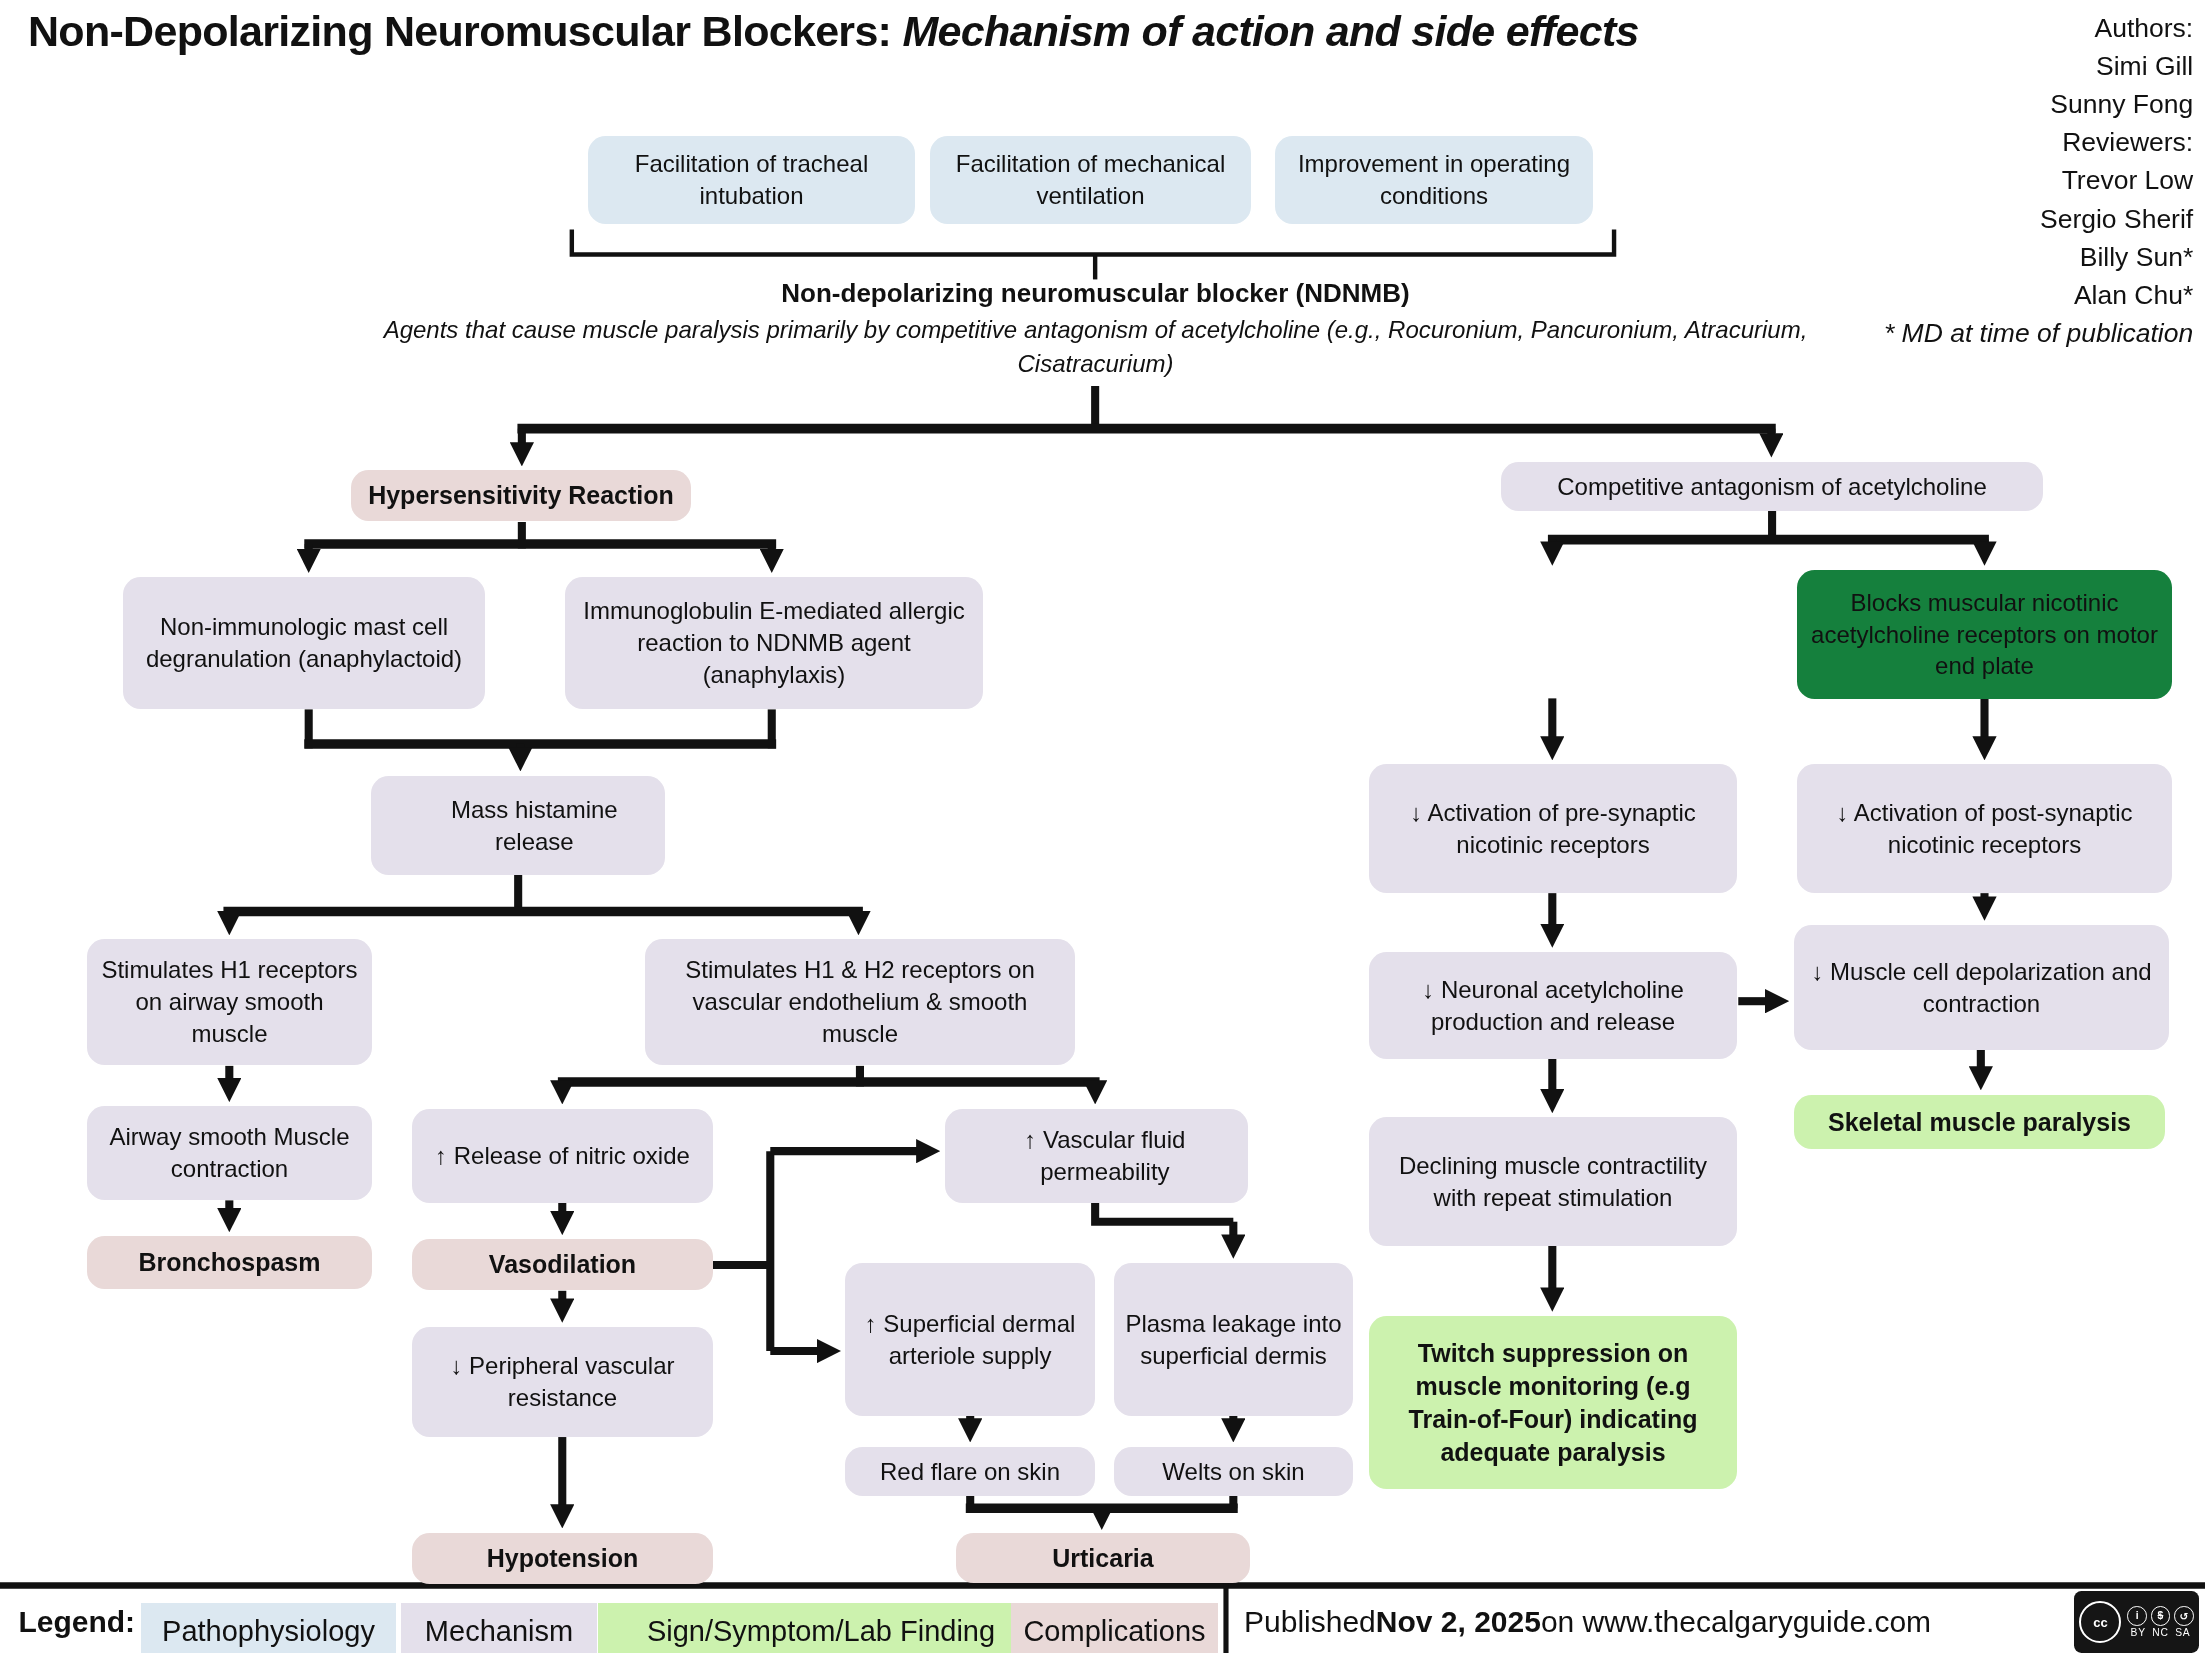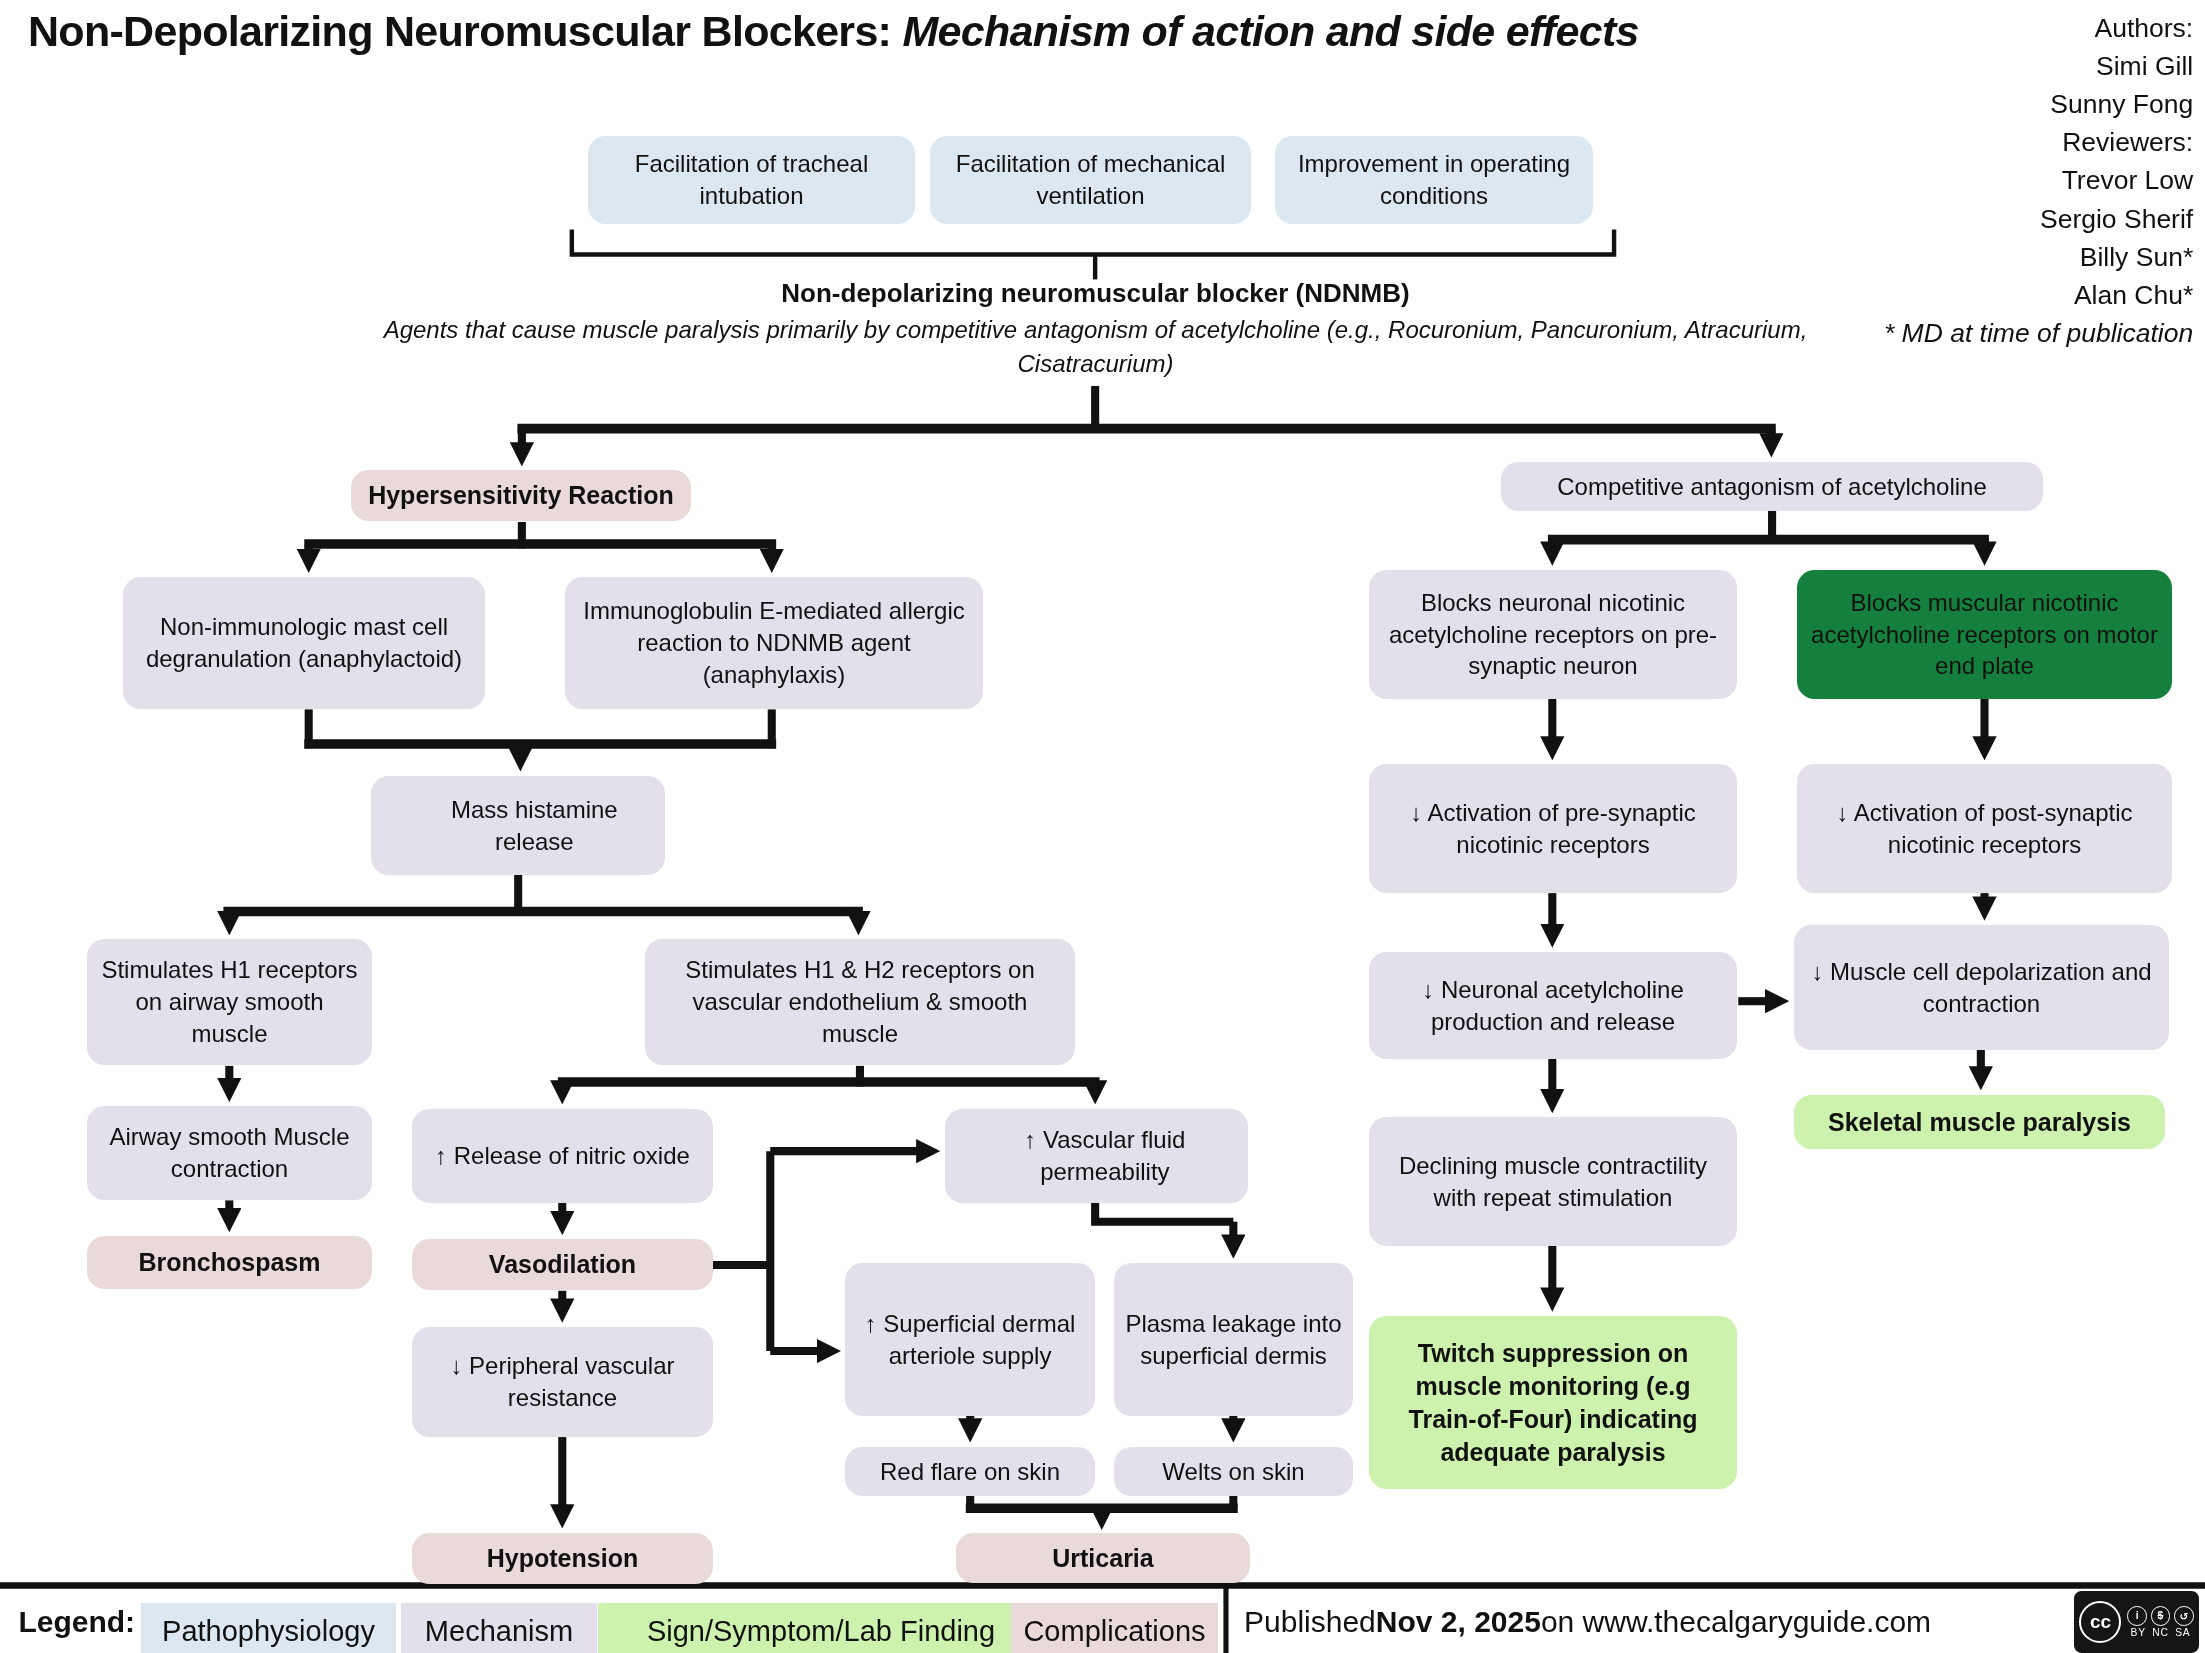--- a/index.html
+++ b/index.html
@@ -52,21 +52,21 @@
     font-size:30px;z-index:2;white-space:pre;
   }
   .published b{font-weight:bold;}
   .cc-badge{
     position:absolute;left:2074px;top:1591px;width:125px;height:62px;z-index:2;
     background:#151515;border-radius:7.4px;display:flex;align-items:center;justify-content:center;
     gap:5.9px;color:#fff;
   }
   .cc-big{
     width:38px;height:38px;border:2.9px solid #fff;border-radius:50%;display:flex;
-    align-items:center;justify-content:center;font-size:19px;font-weight:bold;
+    align-items:center;justify-content:center;font-size:13px;font-weight:bold;
   }
   .cc-right{display:flex;flex-direction:column;align-items:center;gap:1.5px;}
   .cc-row{display:flex;gap:3.7px;}
   .cc-sm{
     width:17.6px;height:17.6px;border:1.5px solid #fff;border-radius:50%;display:flex;
     align-items:center;justify-content:center;font-size:10.3px;font-weight:bold;
   }
   .cc-sm.nc{text-decoration:line-through;}
   .cc-caption{display:flex;gap:6.6px;font-size:10.3px;letter-spacing:0.7px;}
 </style>
@@ -185,21 +185,20 @@
   <div class="node" style="left: 412px; top: 1327px; width: 301px; height: 110px; background-color: rgb(228, 224, 235);">↓ Peripheral vascular resistance</div>
   <div class="node b" style="left: 412px; top: 1533px; width: 301px; height: 51px; background-color: rgb(233, 217, 216);">Hypotension</div>
   <div class="node" style="left: 945px; top: 1109px; width: 303px; height: 94px; background-color: rgb(228, 224, 235); padding-left: 27px;">↑ Vascular fluid permeability</div>
   <div class="node" style="left: 845px; top: 1263px; width: 250px; height: 153px; background-color: rgb(228, 224, 235);">↑ Superficial dermal arteriole supply</div>
   <div class="node" style="left: 1114px; top: 1263px; width: 239px; height: 153px; background-color: rgb(228, 224, 235);">Plasma leakage into superficial dermis</div>
   <div class="node" style="left: 845px; top: 1447px; width: 250px; height: 49px; background-color: rgb(228, 224, 235);">Red flare on skin</div>
   <div class="node" style="left: 1114px; top: 1447px; width: 239px; height: 49px; background-color: rgb(228, 224, 235);">Welts on skin</div>
   <div class="node b" style="left: 956px; top: 1533px; width: 294px; height: 50px; background-color: rgb(233, 217, 216);">Urticaria</div>
 
   <div class="node" style="left: 1501px; top: 462px; width: 542px; height: 49px; background-color: rgb(228, 224, 235);">Competitive antagonism of acetylcholine</div>
-  <div class="node" style="left: 1369px; top: 570px; width: 368px; height: 129px; background-color: rgb(228, 224, 235);">Blocks neuronal nicotinic acetylcholine receptors on pre-synaptic neuron</div>
   <div class="node" style="left: 1797px; top: 570px; width: 375px; height: 129px; background-color: #15803d;">Blocks muscular nicotinic acetylcholine receptors on motor end plate</div>
   <div class="node" style="left: 1369px; top: 764px; width: 368px; height: 129px; background-color: rgb(228, 224, 235);">↓ Activation of pre-synaptic nicotinic receptors</div>
   <div class="node" style="left: 1797px; top: 764px; width: 375px; height: 129px; background-color: rgb(228, 224, 235);">↓ Activation of post-synaptic nicotinic receptors</div>
   <div class="node" style="left: 1369px; top: 952px; width: 368px; height: 107px; background-color: rgb(228, 224, 235);">↓ Neuronal acetylcholine production and release</div>
   <div class="node" style="left: 1794px; top: 925px; width: 375px; height: 125px; background-color: rgb(228, 224, 235);">↓ Muscle cell depolarization and contraction</div>
   <div class="node" style="left: 1369px; top: 1117px; width: 368px; height: 129px; background-color: rgb(228, 224, 235);">Declining muscle contractility with repeat stimulation</div>
   <div class="node b" style="left: 1794px; top: 1095px; width: 371px; height: 54px; background-color: rgb(204, 242, 174);">Skeletal muscle paralysis</div>
   <div class="node b" style="left: 1369px; top: 1316px; width: 368px; height: 173px; background-color: rgb(204, 242, 174);">Twitch suppression on muscle monitoring (e.g Train-of-Four) indicating adequate paralysis</div>
 
   <div class="legend-label">Legend:</div>

